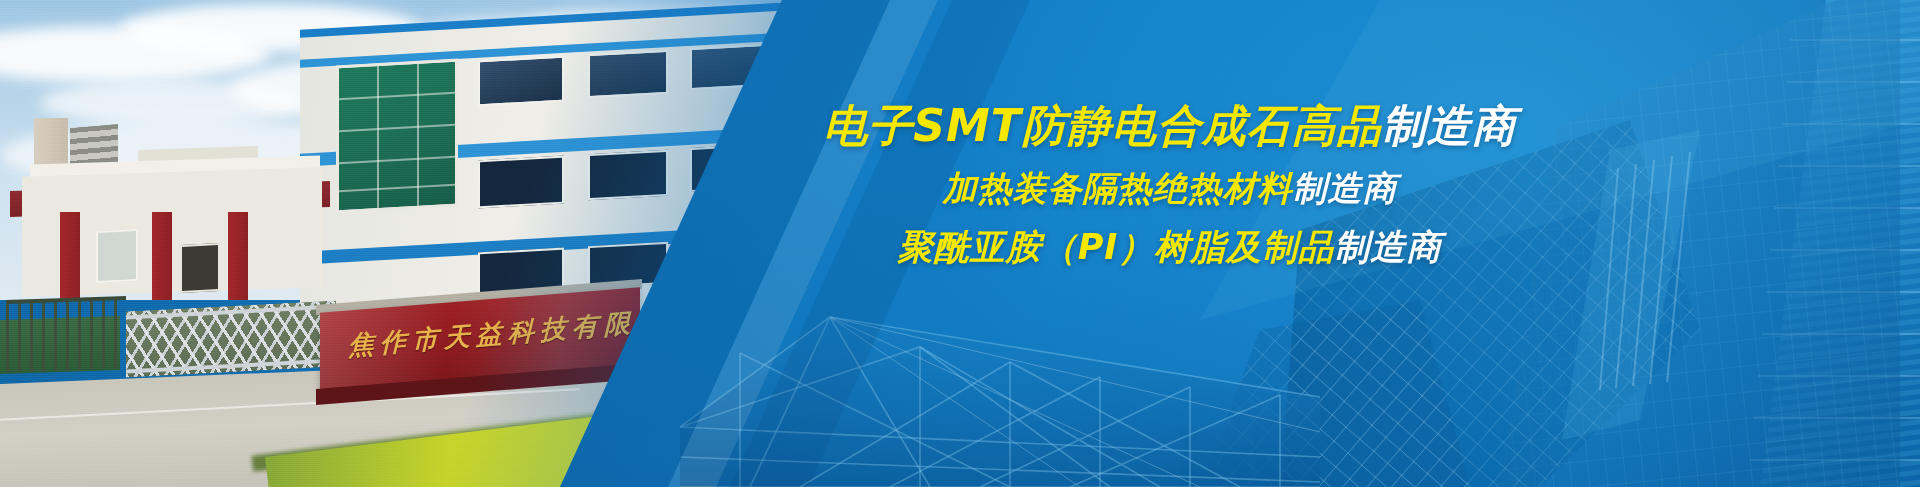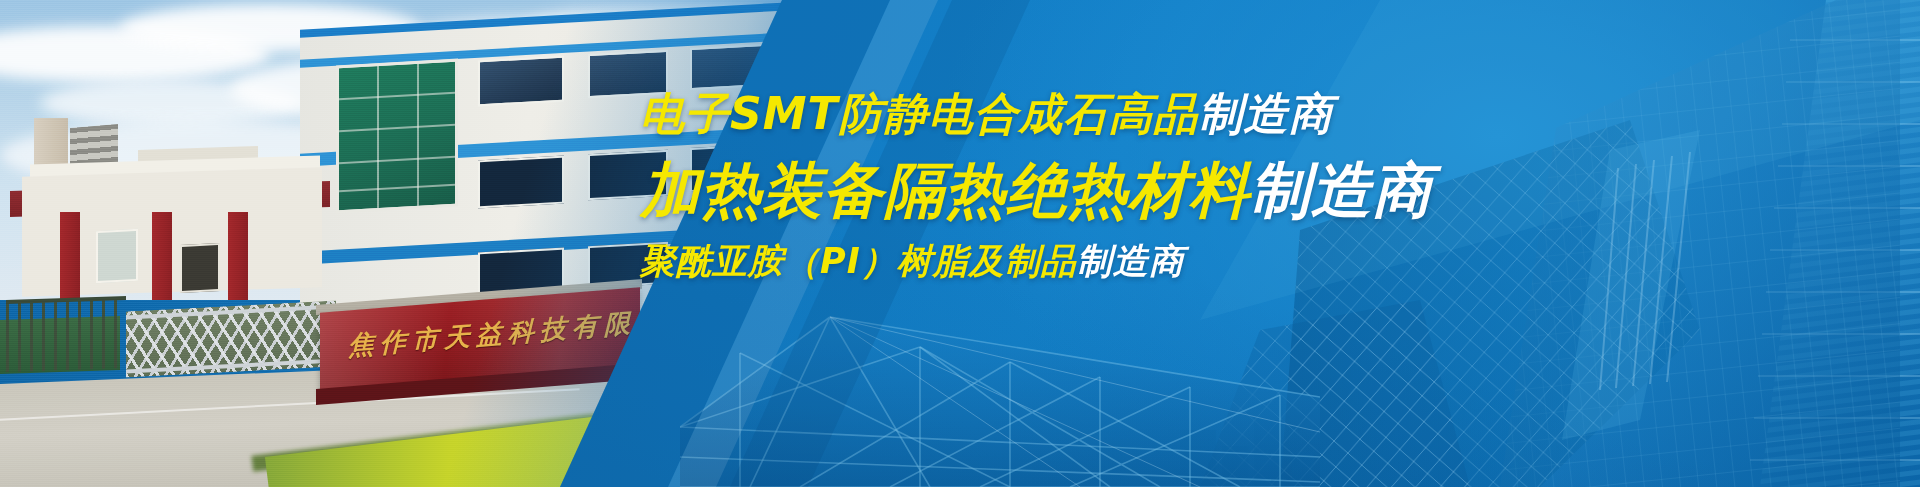--- a/index.html
+++ b/index.html
@@ -217,35 +217,36 @@
        background:rgba(10,85,150,.30); }
   .w2{ left:560px; width:520px;
        clip-path:polygon(330px 0, 378px 0, 156px 487px, 108px 487px);
        background:rgba(255,255,255,.10); }
   .w3{ left:560px; width:560px;
        clip-path:polygon(392px 0, 470px 0, 248px 487px, 170px 487px);
        background:rgba(8,70,130,.18); }
 
   
   .headlines{
-    position:absolute; left:640px; top:92px; width:1060px;
+    position:absolute; left:640px; top:104px; width:1060px;
+    text-align:center;
     z-index:20;
   }
   .hl{
     font-family:"DejaVu Sans","Liberation Sans",sans-serif;
     font-weight:700;
     font-style:italic;
     white-space:nowrap;
     line-height:1;
     letter-spacing:1px;
     margin-bottom:24px;
     text-shadow:0 2px 5px rgba(0,40,80,.42);
   }
   .hl.l1{ font-size:44px; }
-  .hl.l2{ font-size:60px; }
+  .hl.l2{ font-size:34px;font-family:Liberation Serif, serif; }
   .hl.l3{ font-size:35px; margin-bottom:0; }
   .hl .y{ color:#f5e800; }
   .hl .w{ color:#ffffff; }
 </style>
 </head>
 <body>
 
 <div id="banner">
 
   <div class="blue-base"></div>

